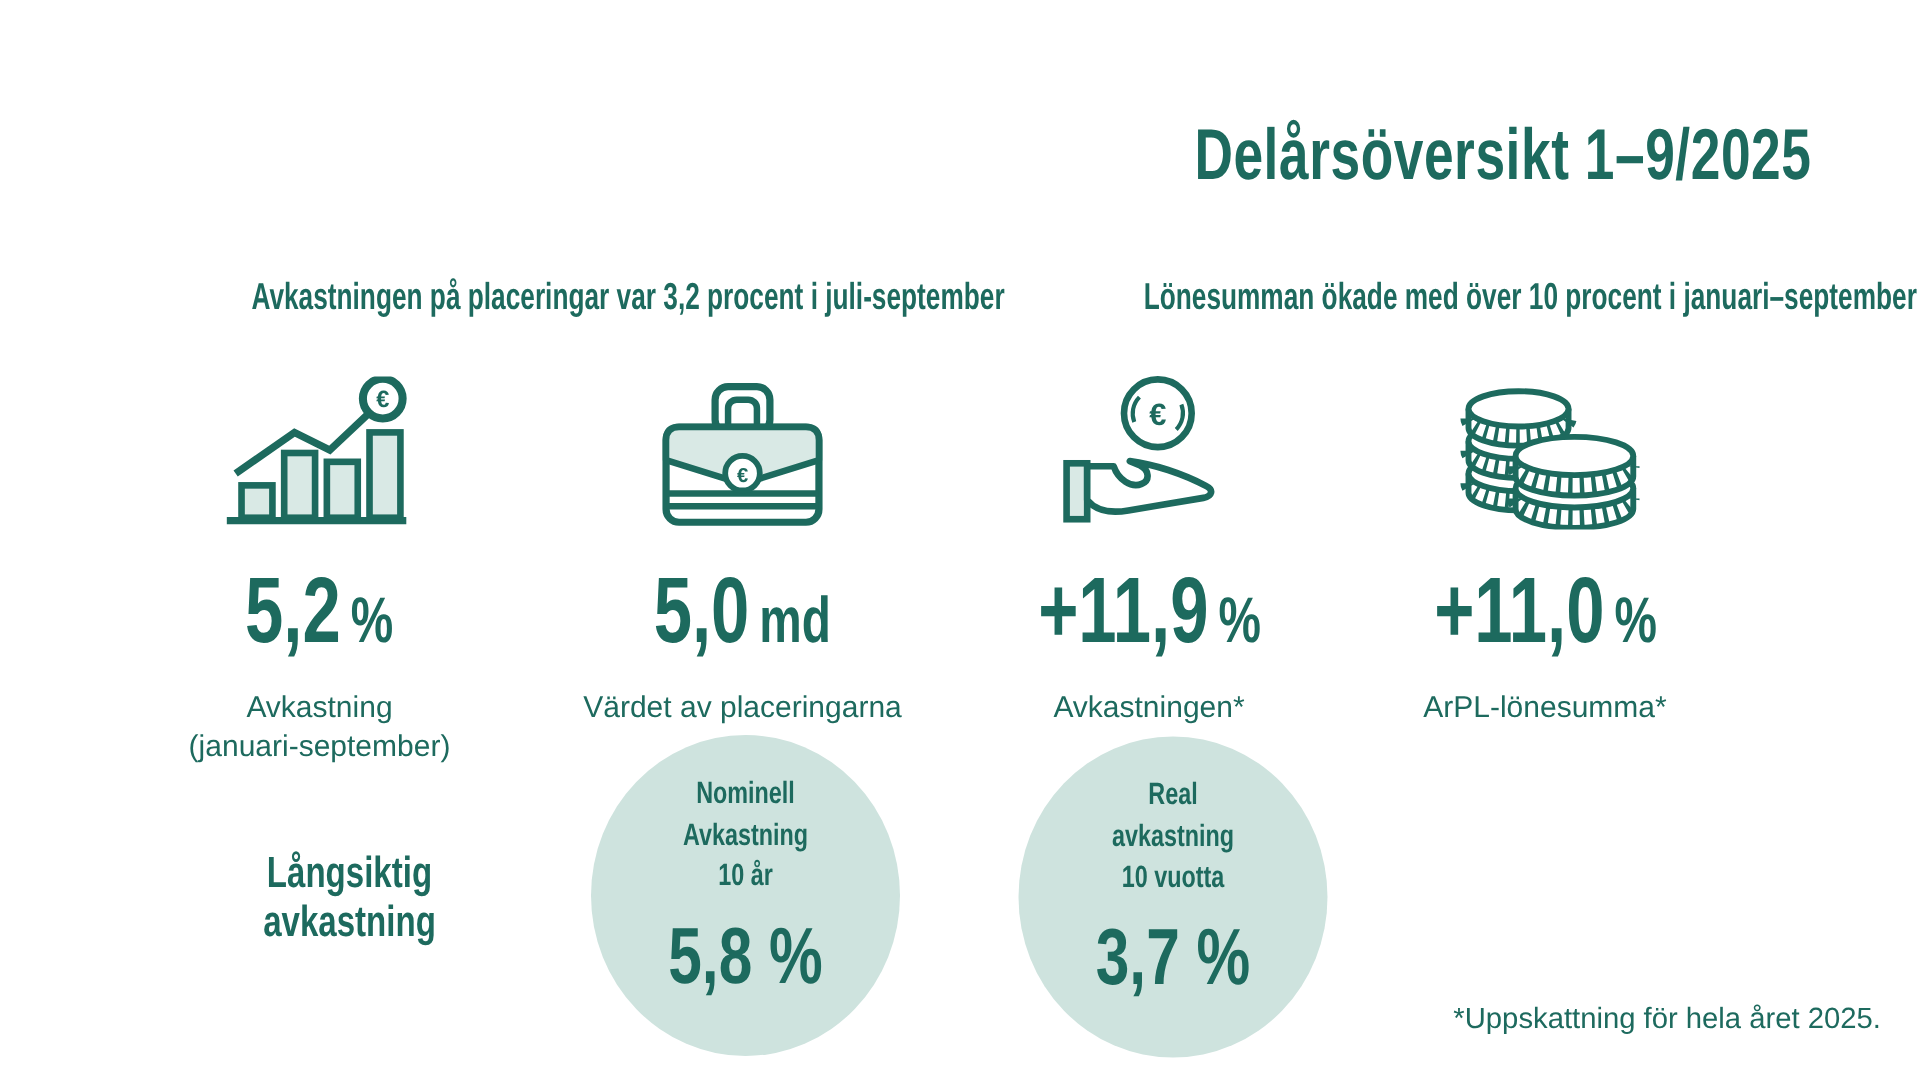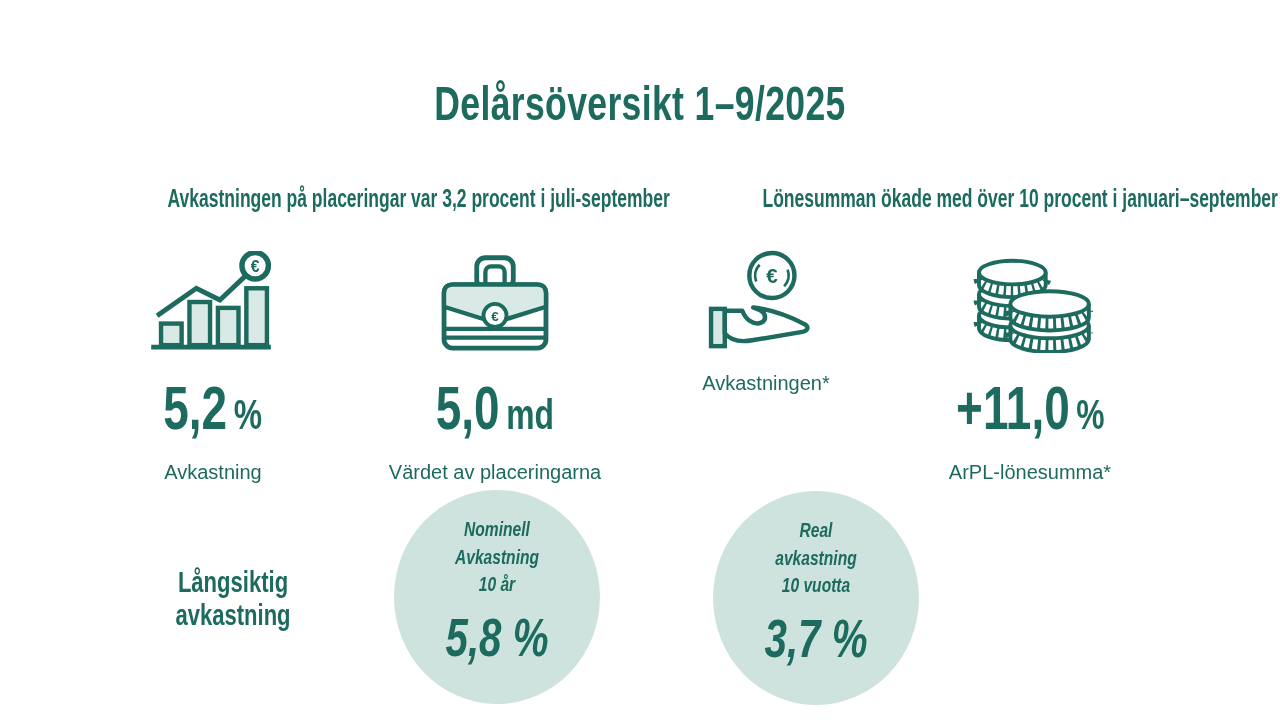--- a/index.html
+++ b/index.html
@@ -6,44 +6,44 @@
   html,body { background:#ffffff; }
   .slide {
     position:relative; width:1280px; height:720px; background:#fff; overflow:hidden;
     font-family:"Liberation Sans", sans-serif; color:var(--teal);
   }
   :root { --teal:#1d6a5e; --teal-light:#cee3de; --icon-fill:#d9e9e5; }
 
   .cond { display:inline-block; transform:scaleX(0.74); transform-origin:50% 50%; white-space:nowrap; }
   .cond-block { transform:scaleX(0.76); transform-origin:50% 50%; }
 
-  .title-wrap { position:absolute; left:0; top:76px; width:1280px; text-align:center; }
+  .title-wrap { position:absolute; left:0; top:76px; width:1280px; text-align:right; }
   .title-wrap .t { font-size:48px; font-weight:bold; letter-spacing:0.5px; }
 
   .heading { position:absolute; top:184px; text-align:center; font-weight:bold; font-size:25px; }
   .heading .cond { transform:scaleX(0.70); }
   .heading-left  { left:60px;  width:580px; }
   .heading-right { left:652px; width:596px; }
 
   .stat { position:absolute; top:250px; width:260px; display:flex; flex-direction:column; align-items:center; }
   .stat-1 { left:83px; }  .stat-2 { left:365px; }  .stat-3 { left:636px; }  .stat-4 { left:900px;justify-content:center; }
   .icon-box { height:104px; display:flex; align-items:center; justify-content:center; }
   .value { margin-top:23px; height:66px; text-align:center; }
   .value .num  { font-size:62px; font-weight:bold; line-height:1; }
   .value .unit { font-size:43px; font-weight:bold; margin-left:9px; }
   .caption { margin-top:16px; text-align:center; font-size:20px; line-height:26px; }
 
   .longterm { position:absolute; left:118px; top:566px; width:230px; text-align:center;
               font-size:29px; font-weight:bold; line-height:33px; }
 
   .circle { position:absolute; width:206px; height:214px; border-radius:50%;
             background:var(--teal-light); display:flex; flex-direction:column;
-            align-items:center; justify-content:flex-start;font-style:italic; }
+            align-items:center; justify-content:flex-start; }
   .circle-1 { left:394px; top:490px; }
-  .circle-2 { left:713px; top:491px; }
+  .circle-2 { left:679px; top:491px; }
   .circle-inner { width:100%; text-align:center; margin-top:25px; }
   .c-line  { font-size:20.5px; font-weight:bold; line-height:27.5px; }
   .c-value { font-size:53px; font-weight:bold; line-height:1; margin-top:13px; }
 
   .footnote { position:absolute; right:26px; top:668px; font-size:19.5px; }
 
   
   svg .st { stroke:var(--teal); }
   svg .fw { fill:#ffffff; }
   svg .fl { fill:var(--icon-fill); }
@@ -77,20 +77,21 @@
         <polyline class="st fn" points="8,66 48,38 72,50 106,18" stroke-width="5"></polyline>
         <circle class="st fw" cx="108" cy="15" r="13.5" stroke-width="5.5"></circle>
         <text class="euro" x="108" y="21" font-size="16" text-anchor="middle">€</text>
       </svg>
     </div>
     <div class="value">
       <span class="cond"><span class="num">5,2</span><span class="unit">%</span></span>
     </div>
     <div class="caption">
       <div>Avkastning</div>
+      <div>(januari-september)</div>
     </div>
   </div>
 
   <div class="stat stat-2">
     <div class="icon-box">
       <svg width="118" height="100" viewBox="0 0 118 104">
         <rect class="st fn" x="40" y="6" width="38" height="32" rx="9" stroke-width="5"></rect>
         <rect class="st fw" x="49" y="15" width="20" height="23" rx="6" stroke-width="4.5"></rect>
         <rect class="st fw" x="6" y="34" width="106" height="66" rx="9" stroke-width="5"></rect>
         <path class="st fl" d="M6,57 L6,43 Q6,34 15,34 L103,34 Q112,34 112,43 L112,57 L67,71 Q59,74 51,71 Z" stroke-width="4.5" stroke-linejoin="round"></path>
@@ -113,20 +114,23 @@
     <div class="icon-box">
       <svg width="122" height="104" viewBox="0 0 120 106">
         <circle class="st fw" cx="66" cy="26" r="23" stroke-width="4.5"></circle>
         <path class="st fn" d="M53.5,15 a16,16 0 0 0 -3.5,17" stroke-width="2.8"></path>
         <path class="st fn" d="M78.5,37 a16,16 0 0 0 3.5,-17" stroke-width="2.8"></path>
         <text class="euro" x="66" y="34" font-size="21" text-anchor="middle">€</text>
         <rect class="st fl" x="4" y="60" width="14" height="38" stroke-width="4.5"></rect>
         <path class="st fw" d="M18,62 L36,62 C39,71 48,77 55,74 C61,71.5 60,64.5 54,61.5 L47,58.5 C63,60.5 83,67 99,75.5 C104,78 103,82.5 97,83.5 L46,92 C32,94.5 23,91 18,85 Z" stroke-width="4.5" stroke-linejoin="round"></path>
       </svg>
     </div>
+    <div class="value">
+      <span class="cond"><span class="num">+11,9</span><span class="unit">%</span></span>
+    </div>
     <div class="caption">
       <div>Avkastningen*</div>
       <div></div>
     </div>
   </div>
 
   <div class="stat stat-4">
     <div class="icon-box">
       <svg width="126" height="102" viewBox="0 0 128 104">
 
@@ -183,14 +187,15 @@
 
   <div class="circle circle-2">
     <div class="circle-inner cond-block">
       <div class="c-line">Real</div>
       <div class="c-line">avkastning</div>
       <div class="c-line">10 vuotta</div>
       <div class="c-value">3,7 %</div>
     </div>
   </div>
 
+  <div class="footnote">*Uppskattning för hela året 2025.</div>
 
 </div>
 
 </body></html>

